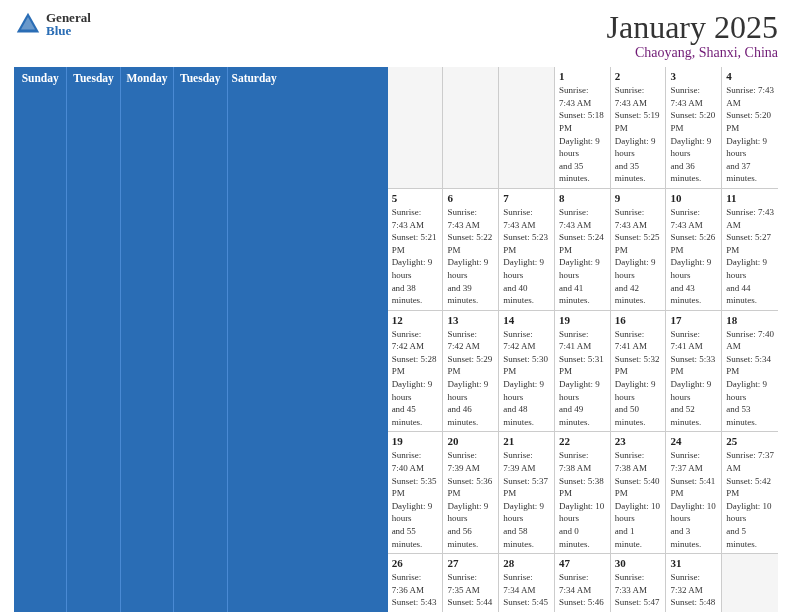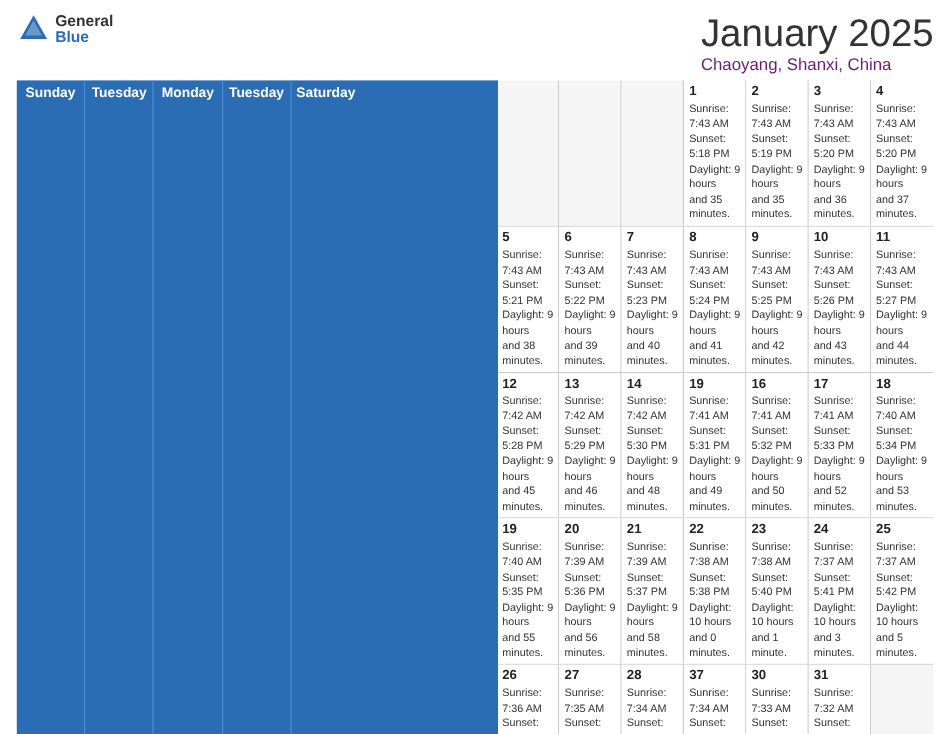--- a/index.html
+++ b/index.html
@@ -9,20 +9,21 @@
       width: 792px;
       height: 612px;
       overflow: hidden;
     }
     .page {
       width: 792px;
       height: 612px;
       padding: 10px 14px 10px 14px;
       display: flex;
       flex-direction: column;
+      font-family: Liberation Serif, serif;
     }
     .header {
       display: flex;
       justify-content: space-between;
       align-items: flex-start;
       margin-bottom: 6px;
     }
     .logo {
       display: flex;
       align-items: center;
@@ -41,21 +42,21 @@
     .logo-blue {
       font-size: 13px;
       font-weight: bold;
       color: #2a6db5;
     }
     .logo-icon {
       width: 28px;
       height: 28px;
     }
     .title-area {
-      text-align: left;
+      text-align: right;
     }
     .month-title {
       font-size: 32px;
       font-weight: 300;
       color: #333;
       line-height: 1.1;
     }
     .location {
       font-size: 14px;
       color: #701a75;
@@ -346,21 +347,21 @@
 and 8 minutes.</div>
           </div>
           <div class="cal-cell">
             <span class="day-number">28</span>
             <div class="cell-text" style="white-space: pre-line;">Sunrise: 7:34 AM
 Sunset: 5:45 PM
 Daylight: 10 hours
 and 10 minutes.</div>
           </div>
           <div class="cal-cell">
-            <span class="day-number">37</span>
+            <span class="day-number">47</span>
             <div class="cell-text" style="white-space: pre-line;">Sunrise: 7:34 AM
 Sunset: 5:46 PM
 Daylight: 10 hours
 and 12 minutes.</div>
           </div>
           <div class="cal-cell">
             <span class="day-number">30</span>
             <div class="cell-text" style="white-space: pre-line;">Sunrise: 7:33 AM
 Sunset: 5:47 PM
 Daylight: 10 hours

